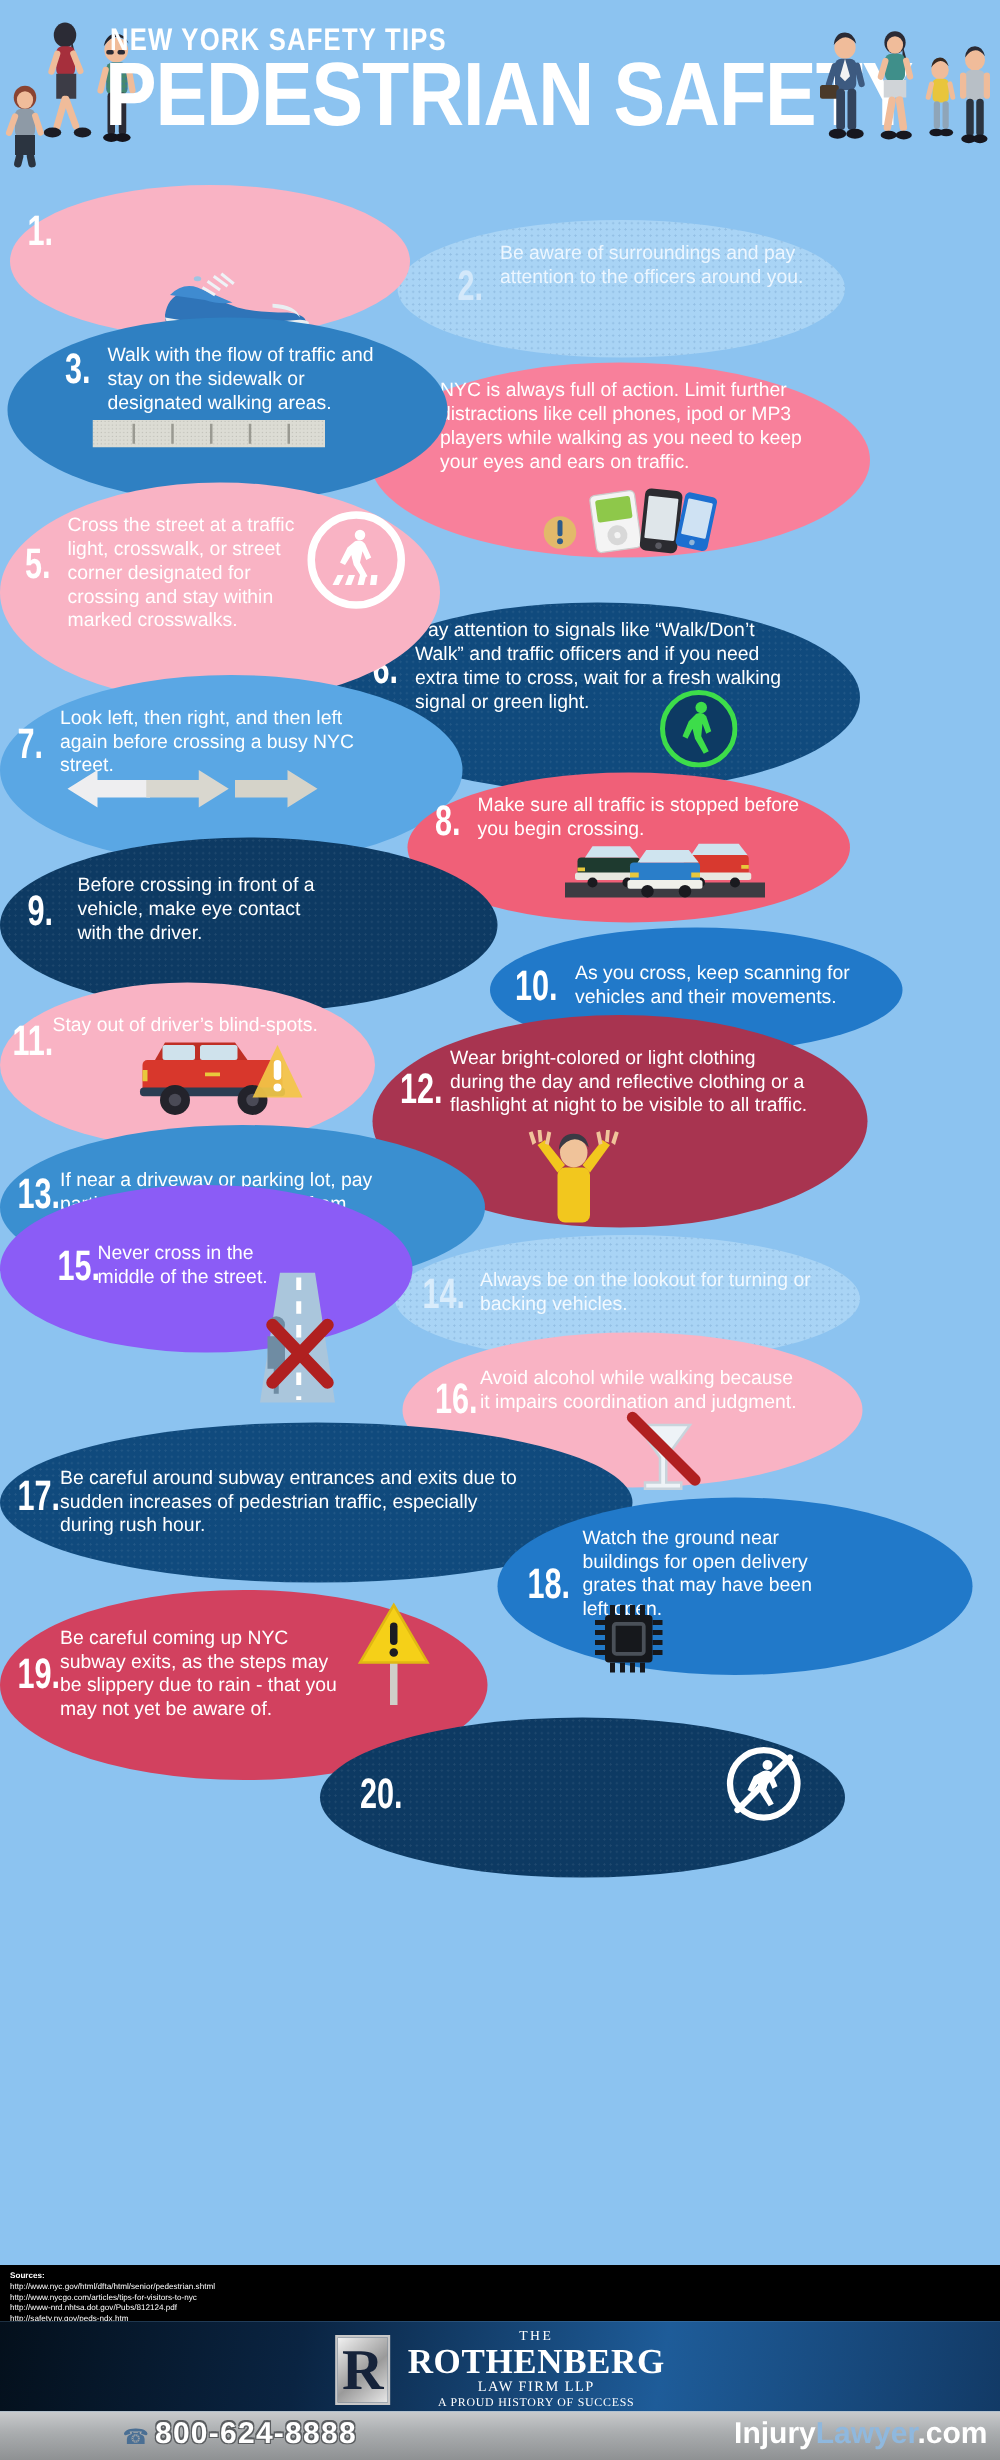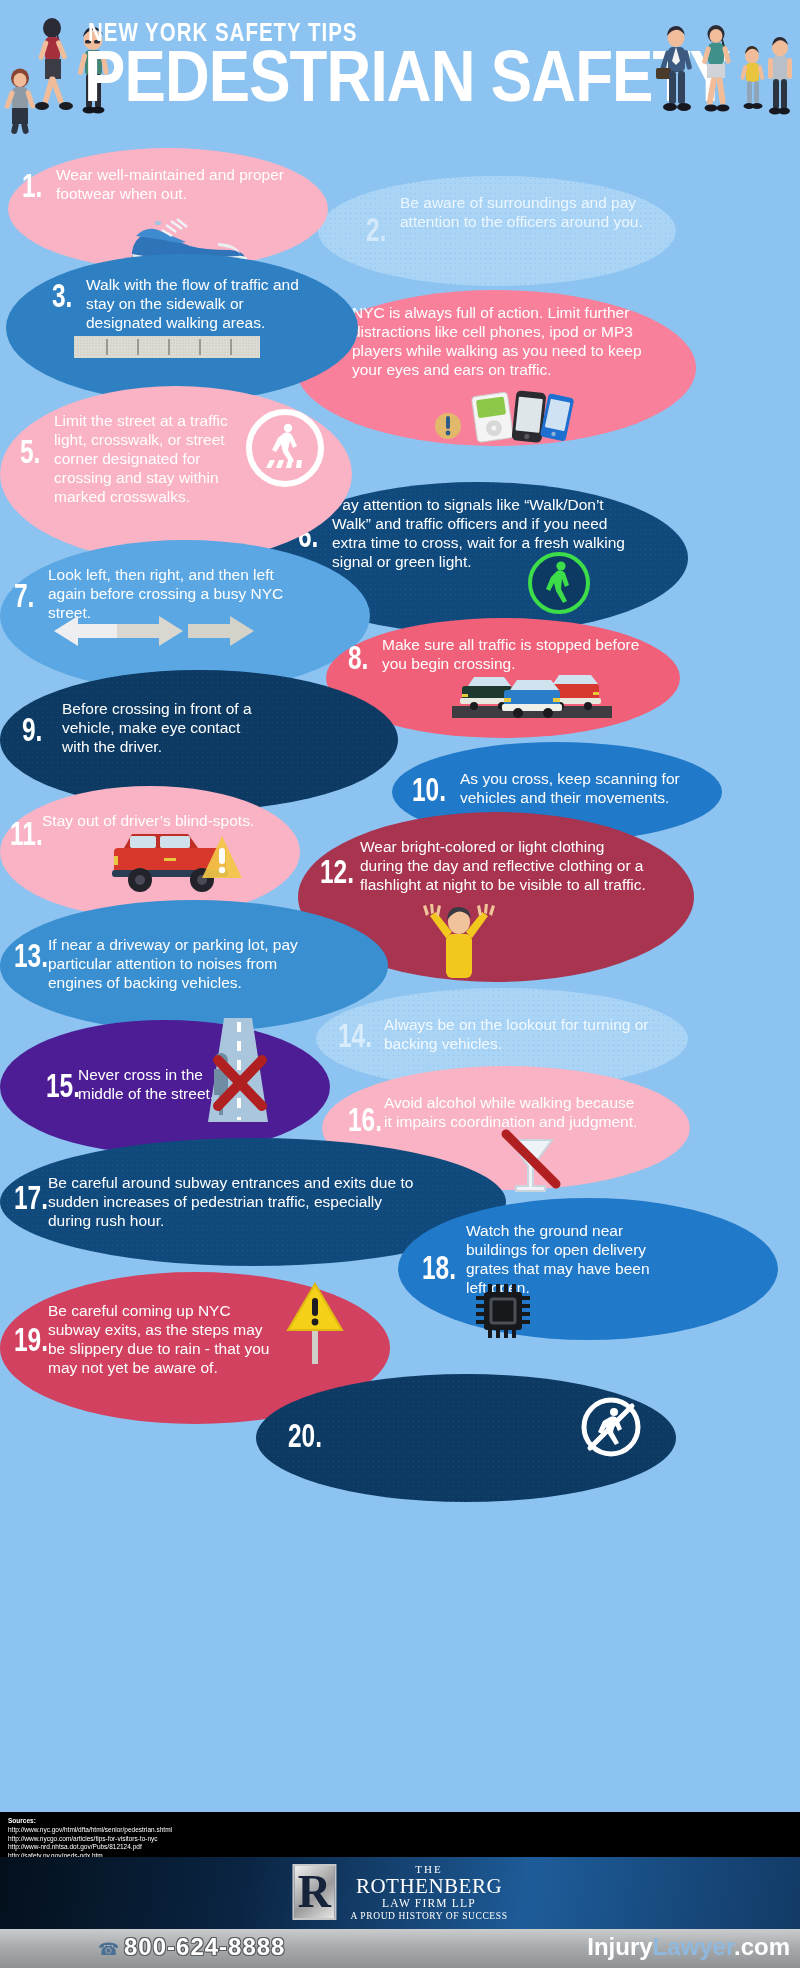--- a/index.html
+++ b/index.html
@@ -100,21 +100,21 @@
   .logo-R {
     width: 44px; height: 56px;
     background: linear-gradient(140deg,#f2f2f2,#9a9a9a 55%,#e8e8e8);
     border: 2px solid #c8c8c8;
     display: flex; align-items: center; justify-content: center;
     font-family: "Liberation Serif", serif; font-size: 46px; font-weight: bold; color: #16233a;
     line-height: 1;
   }
   .logo-text { color: #ffffff; font-family: "Liberation Serif", serif; text-align: center; }
   .logo-the { font-size: 11px; letter-spacing: 2px; }
-  .logo-name { font-size: 21px; font-weight: normal; letter-spacing: 0.5px; line-height: 1.05; }
+  .logo-name { font-size: 28px; font-weight: bold; letter-spacing: 0.5px; line-height: 1.05; }
   .logo-sub { font-size: 11.5px; letter-spacing: 1.2px; }
   .logo-tag { font-size: 9.5px; letter-spacing: 0.6px; margin-top: 2px; }
 
   .phone-bar {
     position: absolute; left: 0; top: 1929px; width: 800px; height: 39px;
     background: linear-gradient(180deg,#c9cbcd 0%, #a9acae 45%, #8e9193 100%);
   }
   .phone-num {
     position: absolute; left: 124px; top: 4px;
     font-family: "Liberation Sans Narrow", "Liberation Sans", sans-serif;
@@ -247,21 +247,20 @@
   </div>
 
   <div class="tip" style="left:318px; top:176px; width:358px; height:110px; background:#a9d4f5;">
     <div class="dots"></div>
     <div class="num" style="left:48px; top:36px; font-size:34px; color:#d3e8fa;">2.</div>
     <div class="txt" style="left:82px; top:18px; width:252px; color:#ecf6ff;">Be aware of surroundings and pay attention to the officers around you.</div>
   </div>
 
   <div class="tip" style="left:8px; top:148px; width:320px; height:122px; background:#f9b3c4;">
     <div class="num" style="left:14px; top:20px; font-size:34px;">1.</div>
-    <div class="txt" style="left:48px; top:18px; width:230px;">Wear well-maintained and proper footwear when out.</div>
   </div>
 
   <svg class="art" style="left:122px; top:210px; width:125px; height:58px;" viewBox="0 0 125 58">
     <path d="M10 42 q2 -14 14 -18 q10 -3 18 2 l26 10 q14 4 40 4 q14 1 15 8 q1 8 -12 8 l-86 0 q-15 0 -15 -14z" fill="#2f74b8"></path>
     <path d="M10 44 q40 8 105 2 q8 -1 12 3 q0 8 -12 8 l-86 0 q-15 0 -19 -13z" fill="#e9eff2"></path>
     <path d="M96 36 q18 2 22 8 q-3 -10 -22 -11z" fill="#e9eff2"></path>
     <path d="M14 26 q10 -10 22 -6 l28 12 q-10 2 -22 -2z" fill="#3f8bd0"></path>
     <g stroke="#eef3f7" stroke-width="2.4" fill="none">
       <path d="M40 20 l10 6"></path>
         <path d="M44 15 l10 7"></path>
@@ -330,21 +329,21 @@
   <svg class="art" style="left:528px; top:552px; width:62px; height:62px;" viewBox="0 0 62 62">
     <circle cx="31" cy="31" r="29" fill="#0d3a63" stroke="#3ddd4a" stroke-width="4"></circle>
     <g fill="#3ddd4a">
       <circle cx="33" cy="14" r="4.6"></circle>
       <path d="M29 19 q5 -2 8 2 l4 12 -4 2 -3 -8 -1 10 6 12 -4 2 -7 -12 -2 -8 -4 8 -4 -2 5 -12 z"></path>
     </g>
   </svg>
 
   <div class="tip" style="left:0px; top:386px; width:352px; height:176px; background:#f9b3c4;">
     <div class="num" style="left:20px; top:48px; font-size:34px;">5.</div>
-    <div class="txt" style="left:54px; top:26px; width:188px;">Limit the street at a traffic light, crosswalk, or street corner designated for crossing and stay within marked crosswalks.</div>
+    <div class="txt" style="left:54px; top:26px; width:188px;">Cross the street at a traffic light, crosswalk, or street corner designated for crossing and stay within marked crosswalks.</div>
   </div>
 
   <svg class="art" style="left:245px; top:408px; width:80px; height:80px;" viewBox="0 0 80 80">
     <circle cx="40" cy="40" r="36" fill="none" stroke="#ffffff" stroke-width="6"></circle>
     <g fill="#ffffff">
       <circle cx="43" cy="20" r="4.2"></circle>
       <path d="M39 25 q5 -2 8 2 l5 11 -4 2 -3 -7 -2 9 6 11 -4 2 -7 -11 -2 -8 -5 8 -4 -2 6 -12z"></path>
       <path d="M21 60 l4 -8 5 0 -4 8z"></path>
       <path d="M31 60 l3 -8 5 0 -3 8z"></path>
       <path d="M41 60 l2 -8 5 0 -2 8z"></path>
@@ -455,21 +454,21 @@
     <div class="num" style="left:14px; top:38px; font-size:34px;">13.</div>
     <div class="txt" style="left:48px; top:36px; width:272px;">If near a driveway or parking lot, pay particular attention to noises from engines of backing vehicles.</div>
   </div>
 
   <div class="tip" style="left:316px; top:988px; width:372px; height:102px; background:#a9d4f5;">
     <div class="dots"></div>
     <div class="num" style="left:22px; top:30px; font-size:34px; color:#d9ecfb;">14.</div>
     <div class="txt" style="left:68px; top:28px; width:268px; color:#f2f9ff;">Always be on the lookout for turning or backing vehicles.</div>
   </div>
 
-  <div class="tip" style="left:0px; top:1020px; width:330px; height:134px; background:#4c1d95;">
+  <div class="tip" style="left:0px; top:948px; width:330px; height:134px; background:#8b5cf6;">
     <div class="num" style="left:46px; top:48px; font-size:34px;">15.</div>
     <div class="txt" style="left:78px; top:46px; width:150px;">Never cross in the middle of the street.</div>
   </div>
 
   <svg class="art" style="left:196px; top:1018px; width:84px; height:106px;" viewBox="0 0 84 106">
     <path d="M28 0 h28 l16 104 h-60z" fill="#aac6dc"></path>
     <g stroke="#ffffff" stroke-width="4" stroke-dasharray="10 9">
         <path d="M43 4 v98"></path>
       </g>
     <g fill="#6f8ca3">

